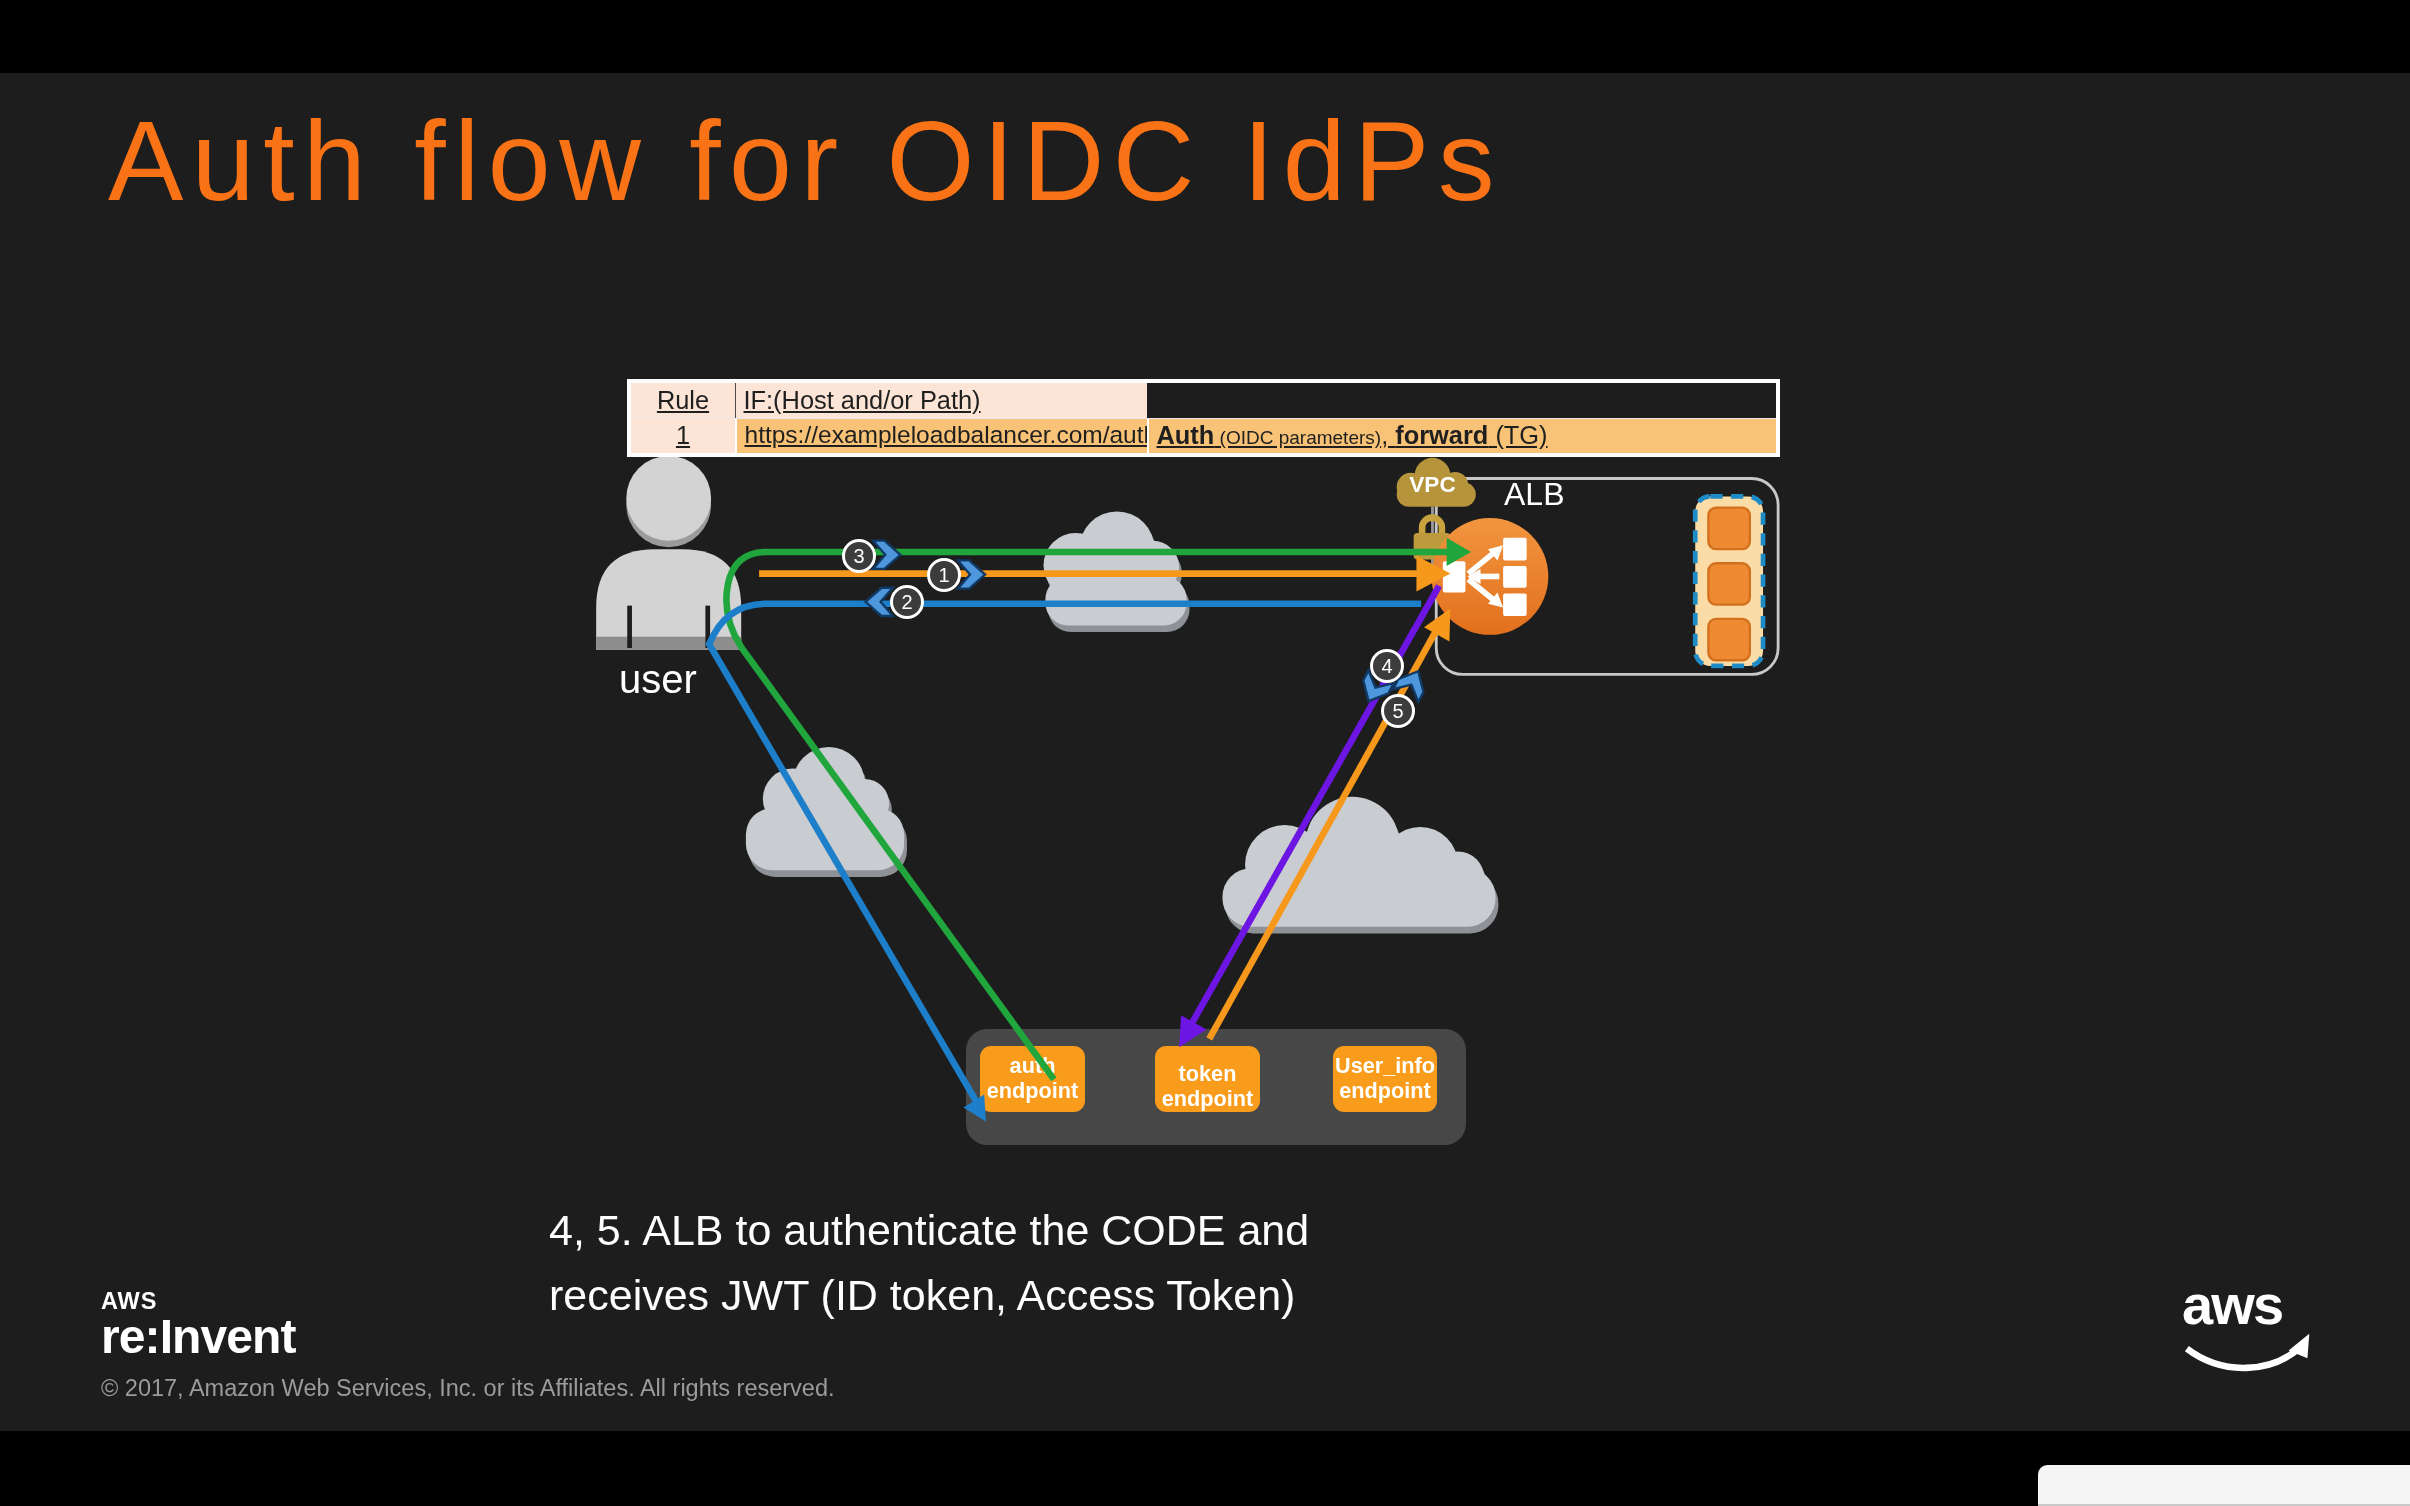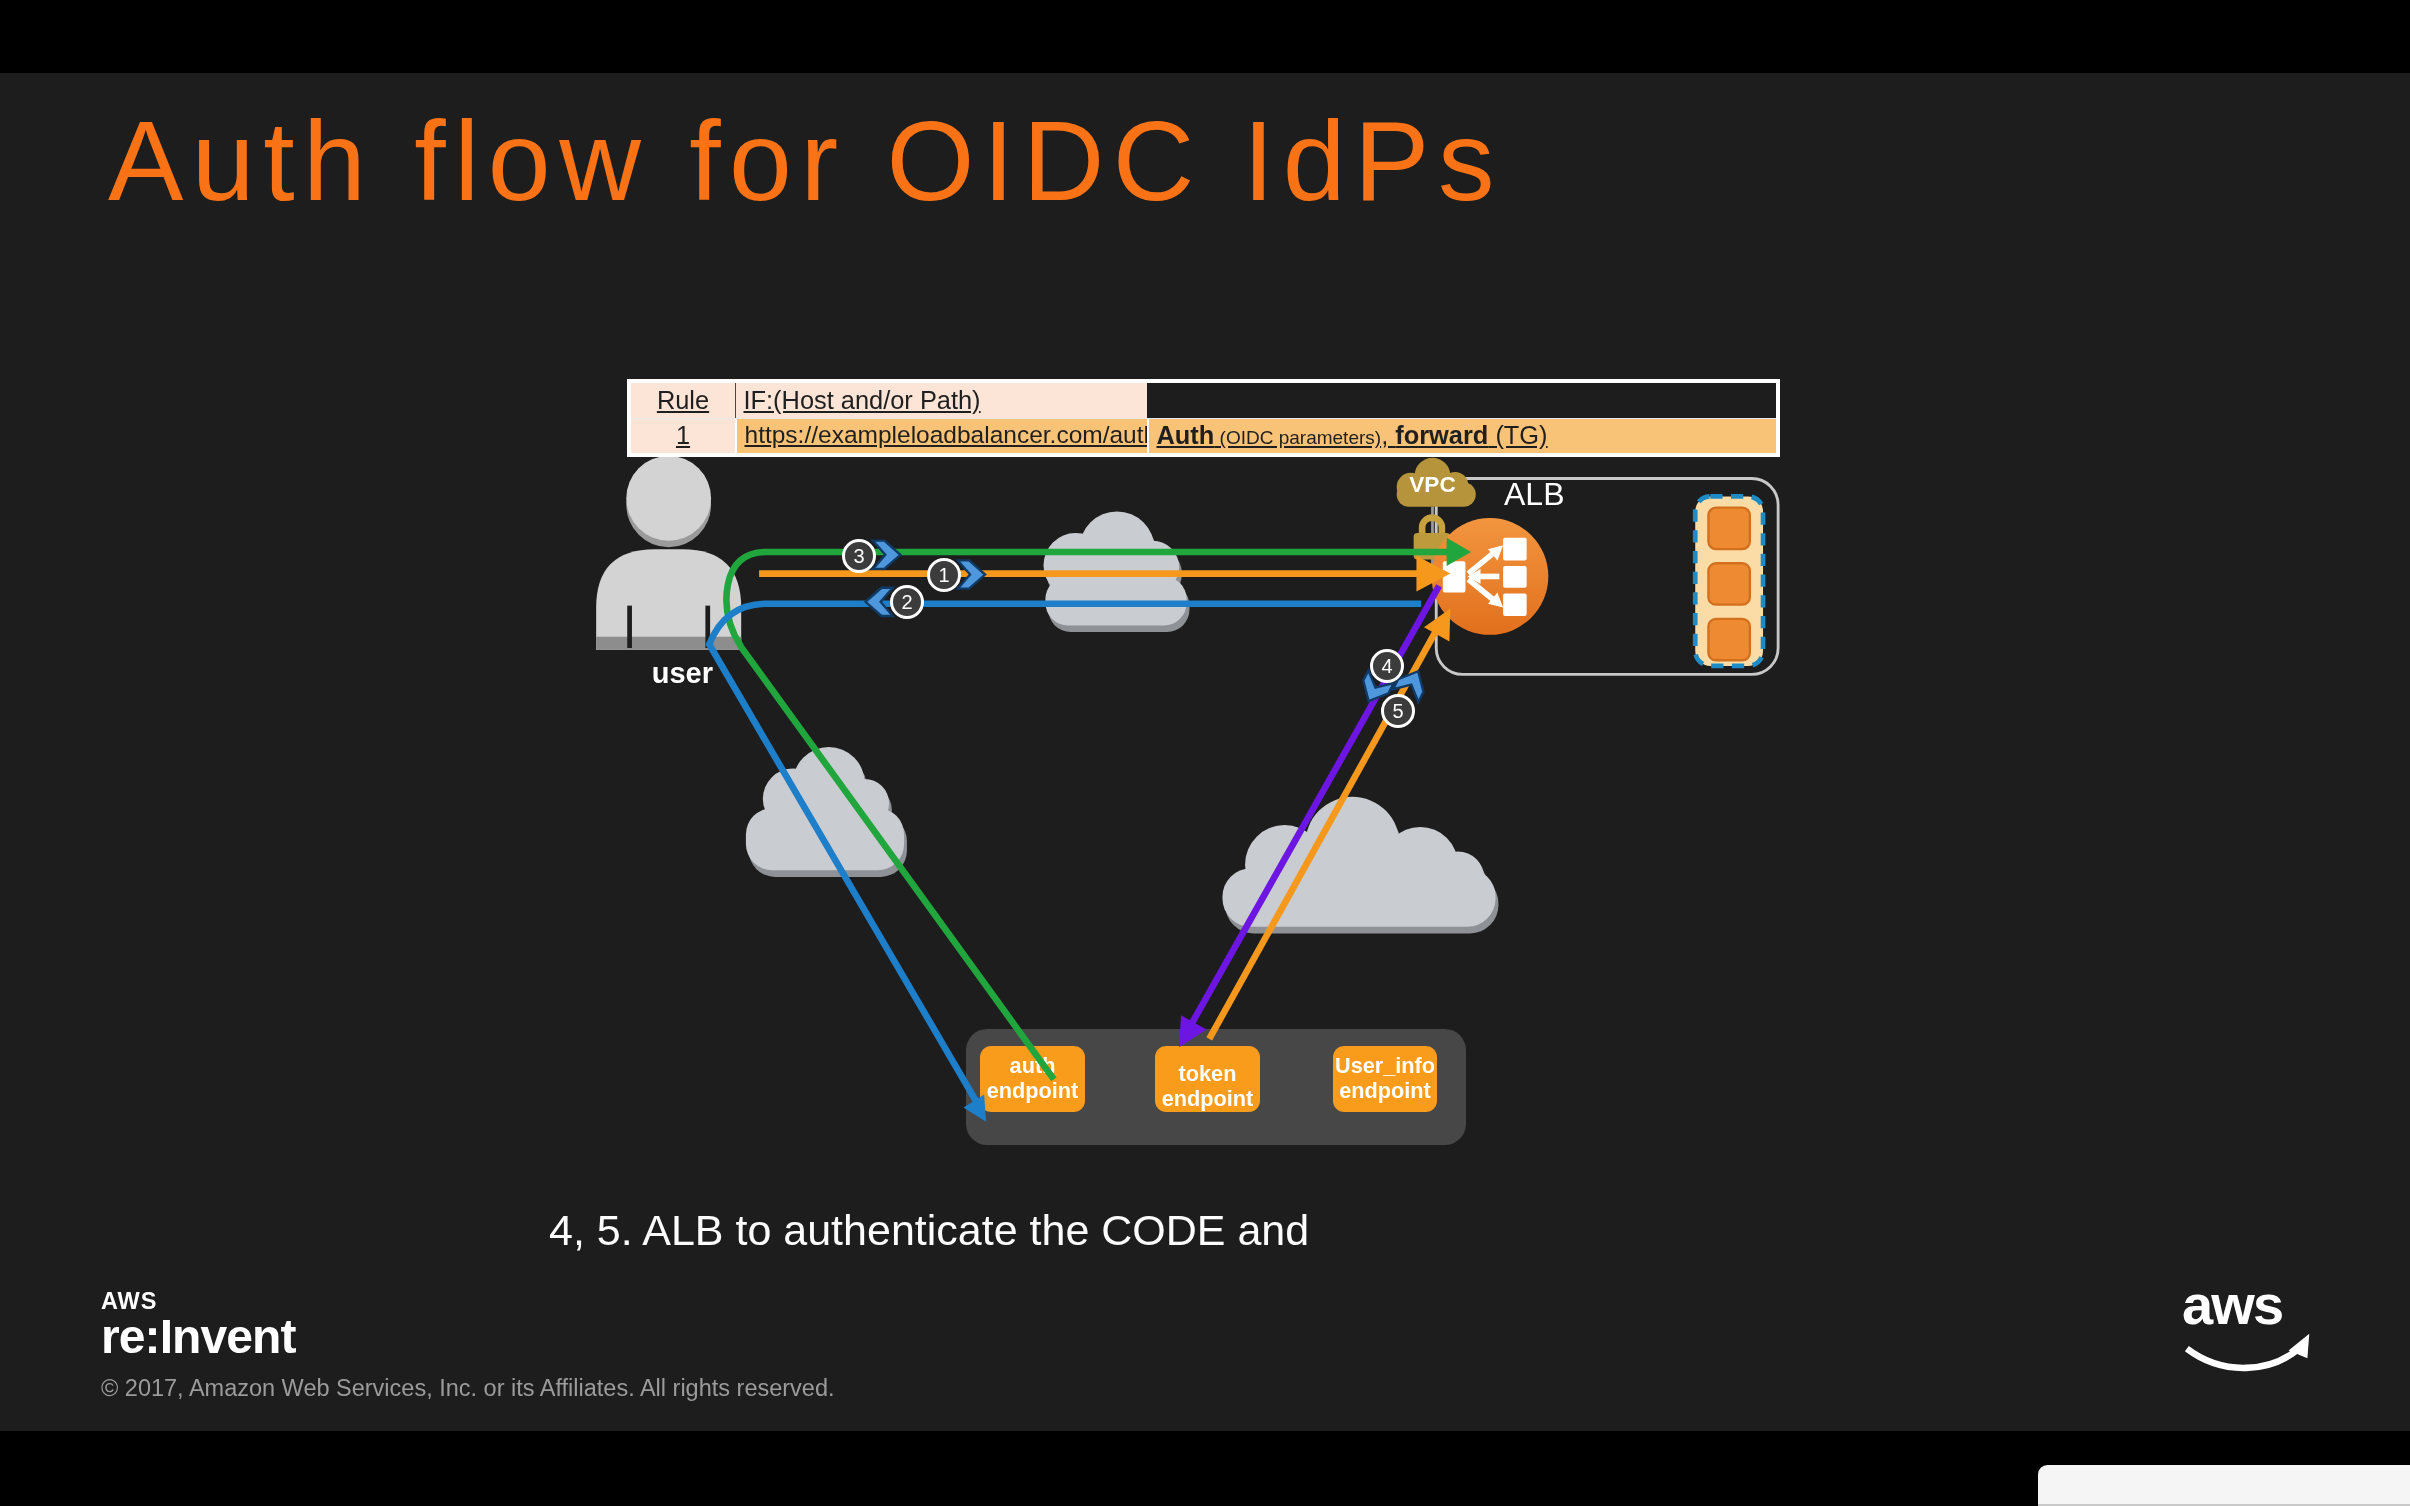--- a/index.html
+++ b/index.html
@@ -35,21 +35,21 @@
   .ep-box { position:absolute; top:17px; width:105px; height:66px; background:#f99c1b;
             border-radius:11.3px; color:#fff; font-weight:bold; font-size:21.7px;
             line-height:1.15; text-align:center; display:flex; flex-direction:column;
             justify-content:center; }
   .ep-1 { left:14px; } .ep-2 { left:189px;justify-content:flex-end; } .ep-3 { left:367px; width:104px; }
 
   svg.diagram { position:absolute; left:0; top:0; width:2411px; height:1507px;
                 z-index:2; pointer-events:none; }
 
   .diagram-label { position:absolute; color:#fff; z-index:3; }
-  .user-label { left:619px; top:657px; width:94px; text-align:right; font-size:29px;font-weight:bold; }
+  .user-label { left:619px; top:657px; width:94px; text-align:left; font-size:40px; }
   .vpc-label  { left:1407px; top:472px; width:51px; text-align:center; font-size:22.6px;
                 font-weight:bold; }
   .alb-label  { left:1504px; top:476px; font-size:32px; }
 
   .step { position:absolute; width:34px; height:34px; border-radius:50%;
           background:#3c3c3c; border:3.8px solid #fff; color:#fff; font-size:20px;
           display:flex; align-items:center; justify-content:center; z-index:4; }
   .step-1 { left:927px;  top:558px; }
   .step-2 { left:890px;  top:585px; }
   .step-3 { left:842px;  top:539px; }
@@ -249,20 +249,21 @@
   <div class="diagram-label alb-label">ALB</div>
 
   <div class="step step-1">1</div>
   <div class="step step-2">2</div>
   <div class="step step-3">3</div>
   <div class="step step-4">4</div>
   <div class="step step-5">5</div>
 
   <div class="caption">
     <div>4, 5. ALB to authenticate the CODE and</div>
+    <div>receives JWT (ID token, Access Token)</div>
   </div>
 
   <div class="reinvent-logo">
     <span class="reinvent-top">AWS</span>
     <span class="reinvent-main">re:Invent</span>
   </div>
   <div class="copyright">© 2017, Amazon Web Services, Inc. or its Affiliates. All rights reserved.</div>
 
   <div class="aws-logo">
     <div class="aws-logo-text">aws</div>

